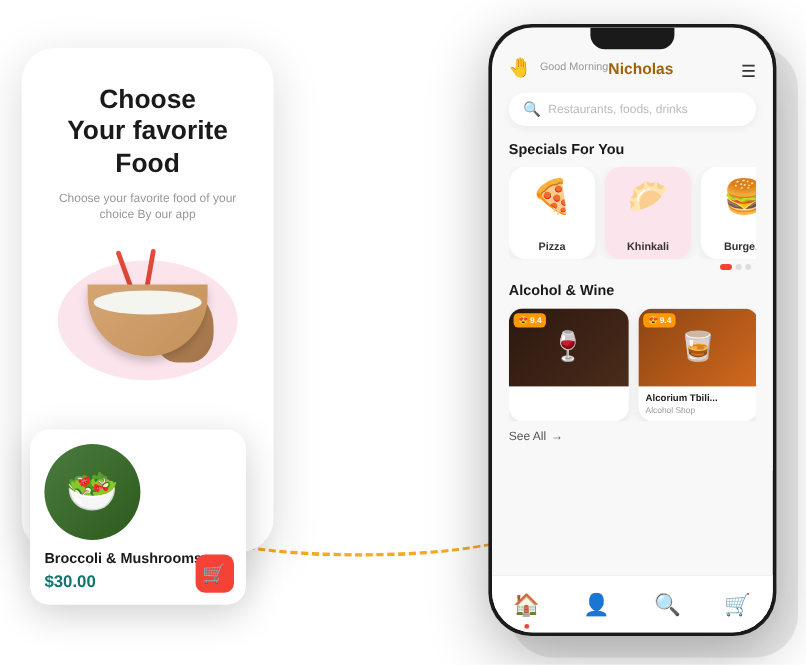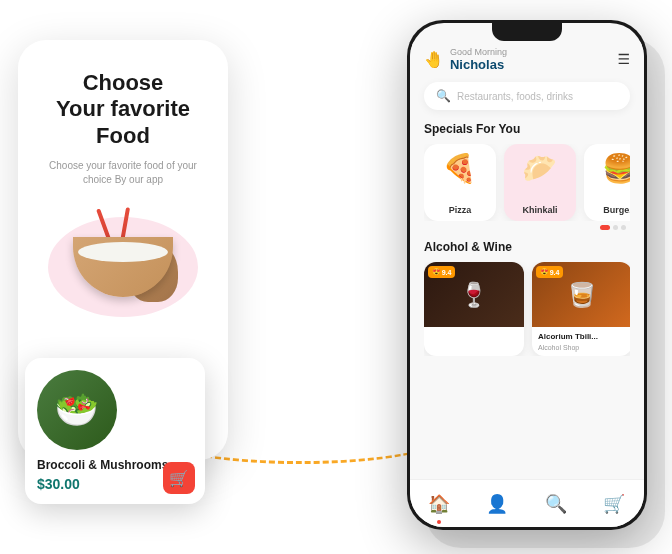--- a/index.html
+++ b/index.html
@@ -233,30 +233,30 @@
     .greeting-area {
       display: flex;
       align-items: center;
       gap: 6px;
     }
     .greeting-icon {
       font-size: 16px;
     }
     .greeting-text {
       display: flex;
-      flex-direction: column;
+      flex-direction: row;
     }
     .good-morning {
       font-size: 9px;
       color: #999;
     }
     .user-name {
       font-size: 13px;
       font-weight: 800;
-      color: #0c4a6e;
+      color: #a16207;
     }
     .menu-icon {
       font-size: 14px;
       color: #333;
       margin-top: 4px;
     }
 
     
     .search-bar {
       display: flex;
@@ -554,20 +554,24 @@
               <span>9.4</span>
             </div>
           </div>
           <div class="alcohol-info">
             <div class="alcohol-name">Alcorium Tbili...</div>
             <div class="alcohol-type">Alcohol Shop</div>
           </div>
         </div>
       </div>
 
+      <div class="see-all">
+        <span>See All</span>
+        <span class="see-all-arrow">→</span>
+      </div>
 
     </div>
 
     <div class="bottom-nav">
       <div class="nav-icon active nav-icon-home">
         🏠
         <div class="nav-dot"></div>
       </div>
       <div class="nav-icon">👤</div>
       <div class="nav-icon">🔍</div>

